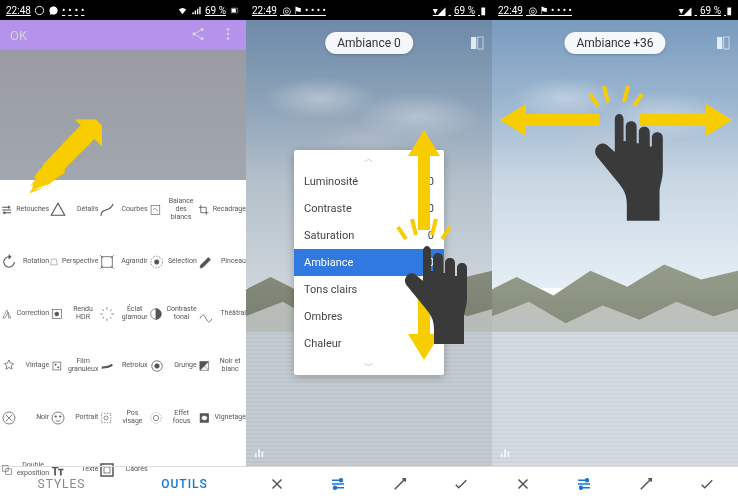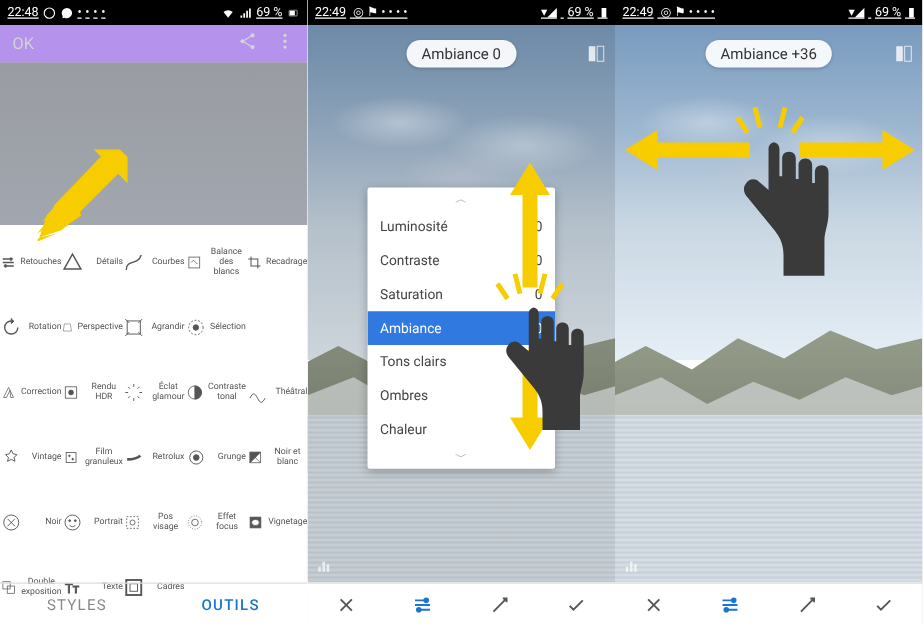--- a/index.html
+++ b/index.html
@@ -175,20 +175,26 @@
           </svg>
           <span class="tool-label">Agrandir</span>
         </div>
       <div class="tool">
           <svg viewBox="0 0 24 24">
             <circle cx="12" cy="12" r="3"></circle>
             <circle cx="12" cy="12" r="8" fill="none" stroke="#555" stroke-dasharray="2"></circle>
           </svg>
           <span class="tool-label">Sélection</span>
         </div>
+      <div class="tool">
+          <svg viewBox="0 0 24 24">
+            <path d="M4 20l4-1 10-10-3-3L5 16z"></path>
+          </svg>
+          <span class="tool-label">Pinceau</span>
+        </div>
     </div>
     <div class="tool-row">
       <div class="tool">
           <svg viewBox="0 0 24 24">
             <path d="M5 19l7-14 2 4-5 10zM14 9l5 10h-4z" fill="none" stroke="#555"></path>
           </svg>
           <span class="tool-label">Correction</span>
         </div>
       <div class="tool">
           <svg viewBox="0 0 24 24">

